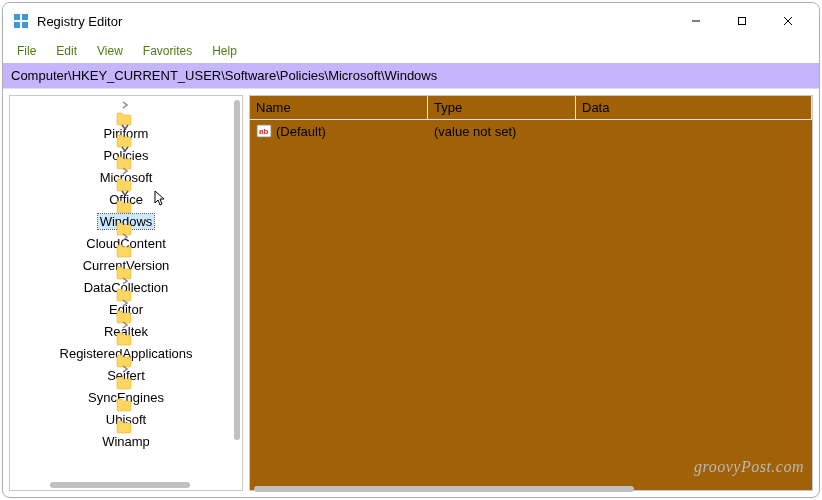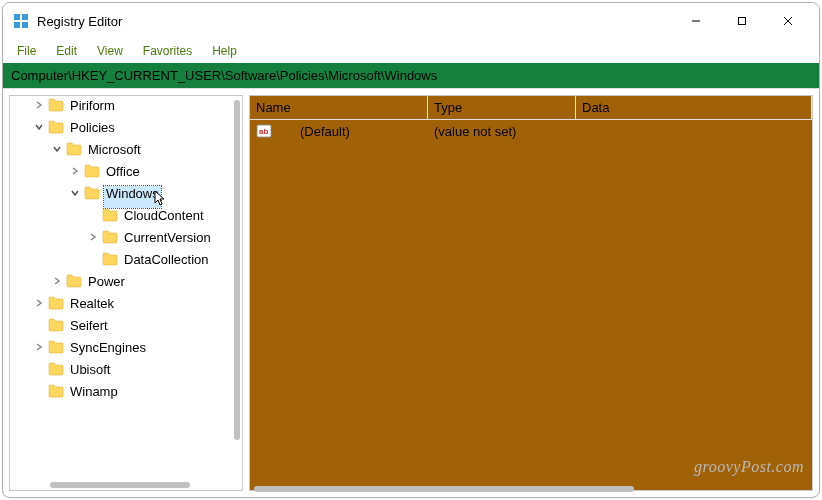--- a/index.html
+++ b/index.html
@@ -67,21 +67,21 @@
     color: #4d7c0f;
   }
   .addressbar {
     height: 26px;
     display: flex;
     align-items: center;
     padding: 0 8px;
     font-size: 13px;
     color: #000;
     border-bottom: 1px solid #e0e0e0;
-    background: #15803d;
+    background: #c4b5fd;
   }
   .content {
     flex: 1;
     display: flex;
     overflow: hidden;
     padding: 6px;
     gap: 6px;
   }
   .tree-panel {
     width: 234px;
@@ -110,23 +110,25 @@
     position: absolute;
     bottom: 2px;
     left: 40px;
     height: 6px;
     width: 140px;
     background: #c0c0c0;
     border-radius: 3px;
   }
   .node {
     display: flex;
+    align-items: center;
     height: 22px;
     white-space: nowrap;
     position: relative;
+    flex-direction: column;
   }
   .expander {
     width: 14px;
     height: 14px;
     display: flex;
     align-items: center;
     justify-content: center;
     margin-right: 2px;
     flex-shrink: 0;
   }
@@ -177,21 +179,20 @@
   .list-row {
     height: 22px;
     display: flex;
     align-items: center;
     font-size: 13px;
   }
   .list-row .cell {
     padding: 0 6px;
     display: flex;
     align-items: center;
-    gap: 24px;
   }
   .list-row .cell-name { width: 178px; }
   .list-row .cell-type { width: 148px; }
   .list-row .cell-data { flex: 1; }
   .value-icon {
     width: 16px;
     height: 16px;
     margin-right: 4px;
     flex-shrink: 0;
   }
@@ -361,33 +362,45 @@
           <div class="node">
             <span class="ind" style="width: 40px;"></span>
             <span class="expander">
               <svg viewBox="0 0 10 10">
                 <path d="M3 2 L7 5 L3 8" fill="none" stroke="#888" stroke-width="1.5"></path>
               </svg>
             </span>
             <span class="folder-icon"><svg viewBox="0 0 16 14">
                 <path d="M1 3 L1 12 Q1 13 2 13 L14 13 Q15 13 15 12 L15 4 Q15 3 14 3 L7 3 L6 1 L2 1 Q1 1 1 2 Z" fill="#ffd75e" stroke="#d4a82c" stroke-width="0.5"></path>
               </svg></span>
-            <span class="label">Power</span>
+            <span class="label">Editor</span>
           </div>
           <div class="node">
             <span class="ind" style="width: 22px;"></span>
             <span class="expander">
               <svg viewBox="0 0 10 10">
                 <path d="M3 2 L7 5 L3 8" fill="none" stroke="#888" stroke-width="1.5"></path>
               </svg>
             </span>
             <span class="folder-icon"><svg viewBox="0 0 16 14">
                 <path d="M1 3 L1 12 Q1 13 2 13 L14 13 Q15 13 15 12 L15 4 Q15 3 14 3 L7 3 L6 1 L2 1 Q1 1 1 2 Z" fill="#ffd75e" stroke="#d4a82c" stroke-width="0.5"></path>
               </svg></span>
             <span class="label">Realtek</span>
+          </div>
+          <div class="node">
+            <span class="ind" style="width: 22px;"></span>
+            <span class="expander">
+              <svg viewBox="0 0 10 10">
+                <path d="M3 2 L7 5 L3 8" fill="none" stroke="#888" stroke-width="1.5"></path>
+              </svg>
+            </span>
+            <span class="folder-icon"><svg viewBox="0 0 16 14">
+                <path d="M1 3 L1 12 Q1 13 2 13 L14 13 Q15 13 15 12 L15 4 Q15 3 14 3 L7 3 L6 1 L2 1 Q1 1 1 2 Z" fill="#ffd75e" stroke="#d4a82c" stroke-width="0.5"></path>
+              </svg></span>
+            <span class="label">RegisteredApplications</span>
           </div>
           <div class="node">
             <span class="ind" style="width: 22px;"></span>
             <span class="expander"></span>
             <span class="folder-icon"><svg viewBox="0 0 16 14">
                 <path d="M1 3 L1 12 Q1 13 2 13 L14 13 Q15 13 15 12 L15 4 Q15 3 14 3 L7 3 L6 1 L2 1 Q1 1 1 2 Z" fill="#ffd75e" stroke="#d4a82c" stroke-width="0.5"></path>
               </svg></span>
             <span class="label">Seifert</span>
           </div>
           <div class="node">

